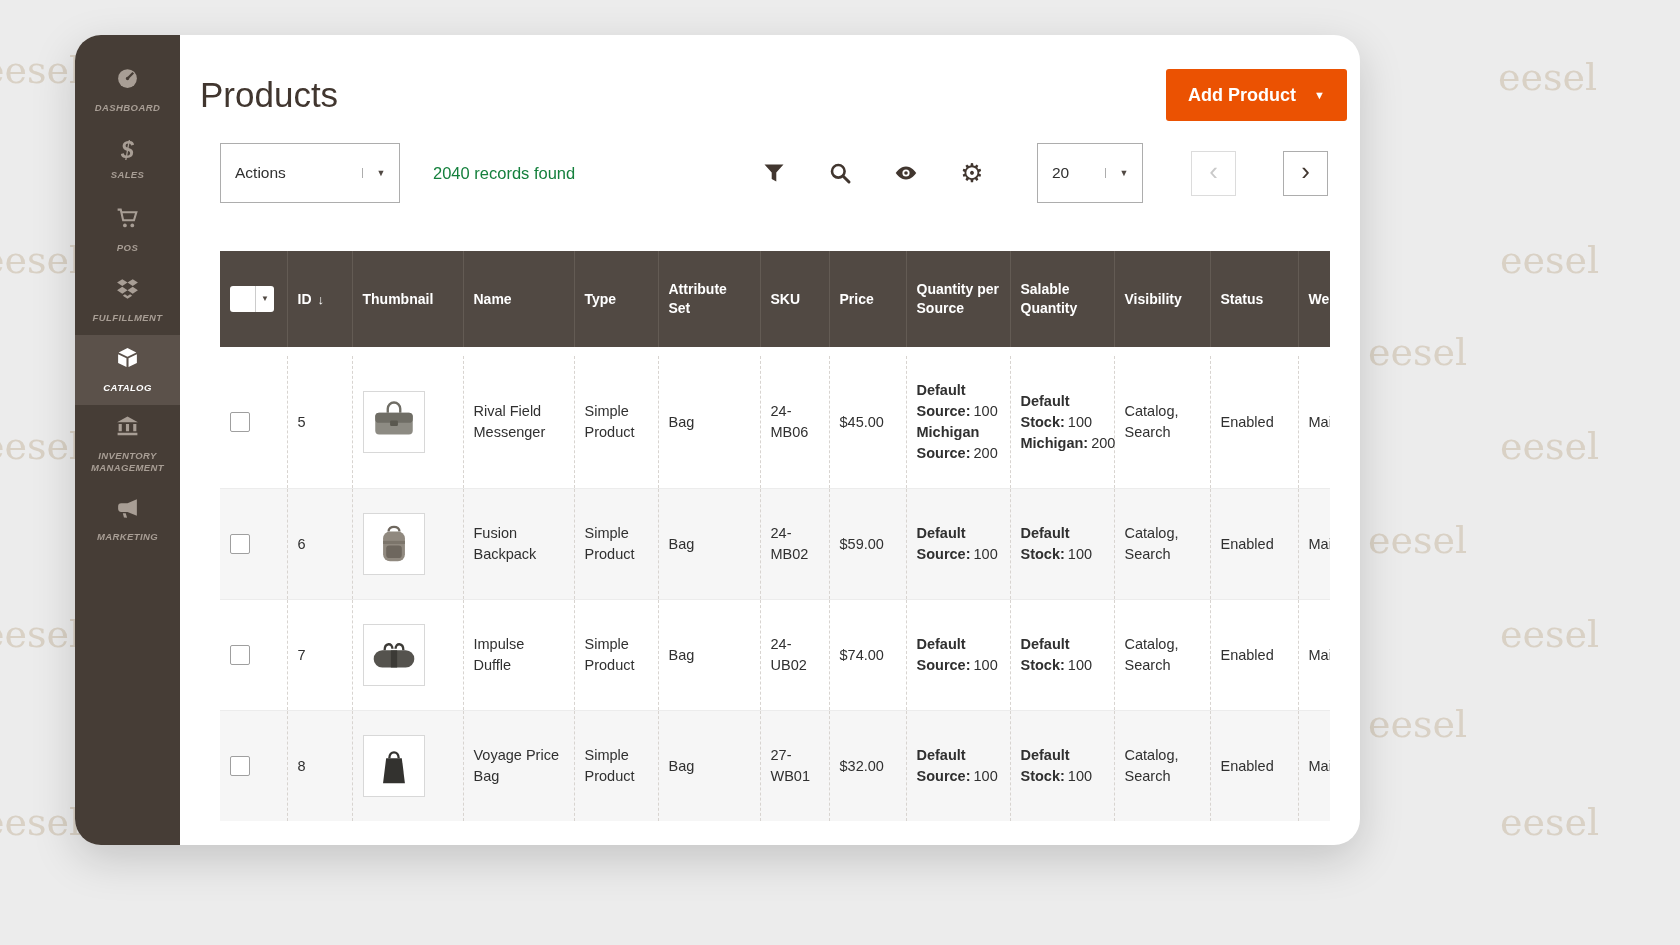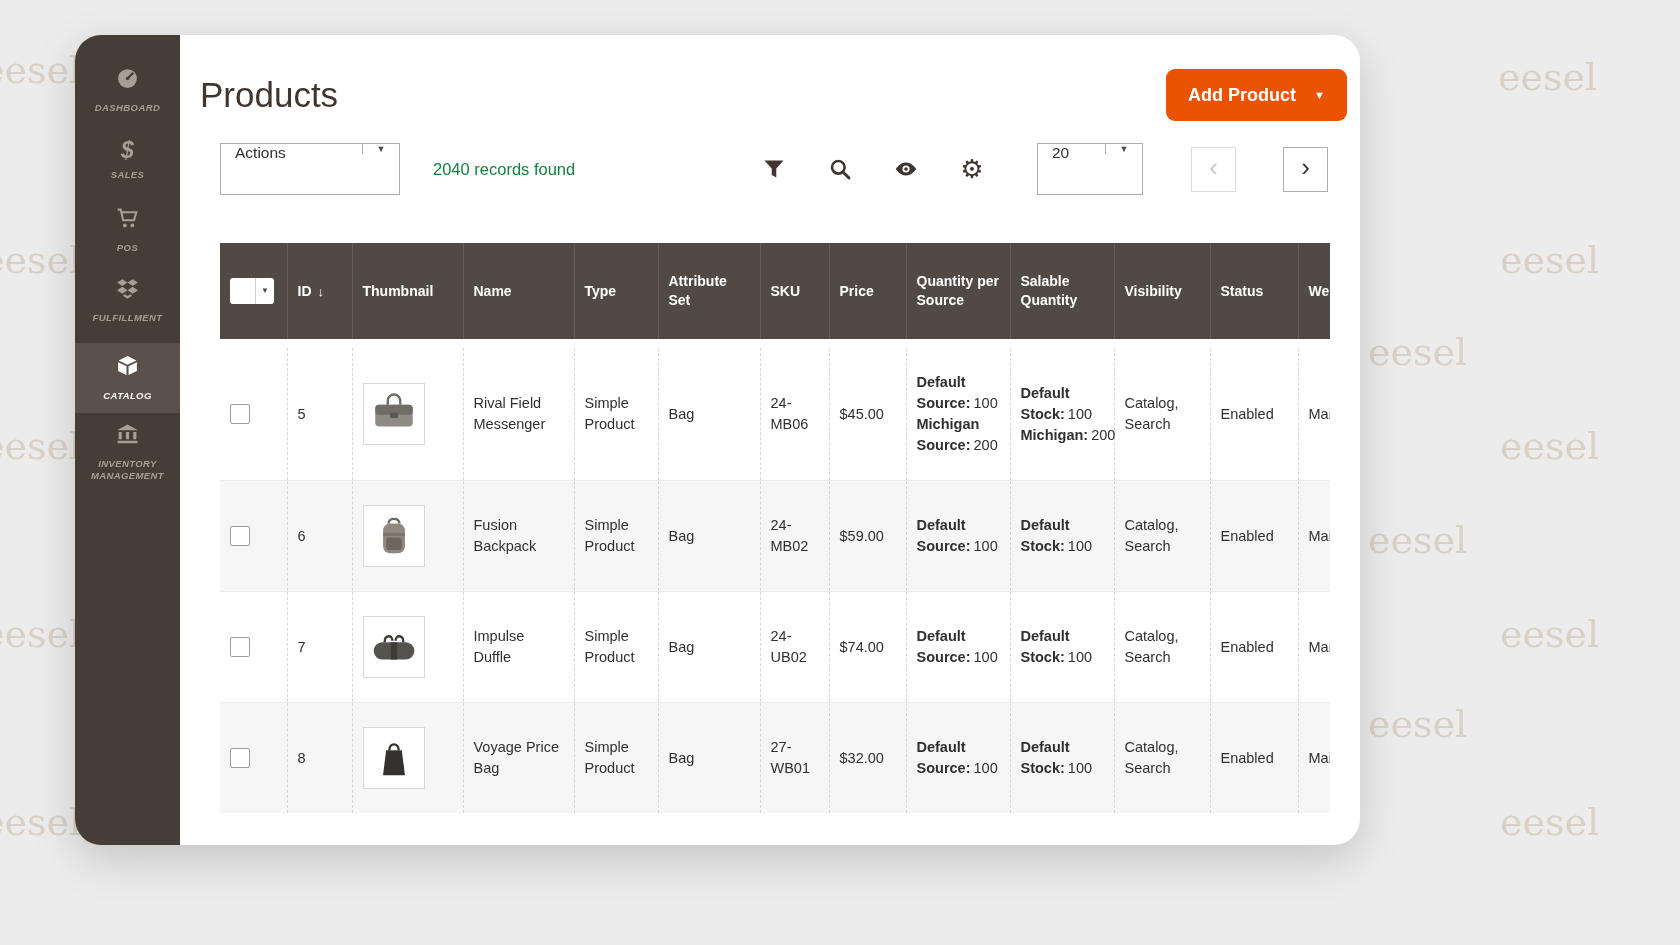--- a/index.html
+++ b/index.html
@@ -40,40 +40,40 @@
   }
   .nav-item {
     min-height:70px;
     display:flex; flex-direction:column; align-items:center; justify-content:center;
     gap:7px; padding:9px 3px;
     color:#a89e95; cursor:pointer; text-align:center;
   }
   .nav-item .lbl { font-size:9.5px; letter-spacing:.4px; line-height:1.3; font-weight:600; }
   .nav-item svg { width:25px; height:25px; fill:currentColor; }
   .nav-item .glyph { font-size:23px; font-weight:700; line-height:1; }
-  .nav-item.active { background:#5b514a; color:#fff;margin-top:8px; }
+  .nav-item.active { background:#5b514a; color:#fff; }
 
   
   .main { flex:1; min-width:0; padding-left:20px; display:flex; flex-direction:column;margin-top:8px; }
 
   .page-header { display:flex; align-items:center; justify-content:space-between; padding:26px 13px 0 0; }
   .page-title { font-size:35px; font-weight:400; color:#41362f; }
   .add-btn {
     background:var(--accent,#eb5202); color:#fff;
-    border:none; border-radius:9px; height:52px; padding:0 22px;
+    border:none; border-radius:3px; height:52px; padding:0 22px;
     font-family:inherit; font-size:18px; font-weight:700;
     display:flex; align-items:center; gap:18px; cursor:pointer;
   }
   .add-btn .caret { font-size:11px; line-height:1; }
 
   
   .toolbar { display:flex; align-items:center; margin:22px 32px 0 20px; }
   .select {
-    height:52px; background:#fff; border:1px solid #adadad;
-    display:flex; align-items:flex-start; cursor:pointer;
+    height:60px; background:#fff; border:1px solid #adadad;
+    display:flex; align-items:center; cursor:pointer;
   }
   .select .sel-label { padding:0 14px; font-size:15.5px; color:#303030; display:flex; align-items:center; flex:1; }
   .select .sel-caret {
     width:37px; border-left:1px solid #adadad;
     display:flex; align-items:center; justify-content:center;
     font-size:9px; color:#514943;
   }
   .select.actions { width:180px; }
   .select.perpage { width:106px; margin-left:52px; }
   .select.perpage .sel-label { justify-content:flex-start; }
@@ -188,20 +188,28 @@
       </span>
       <span class="lbl">CATALOG</span>
     </div>
     <div class="nav-item">
       <span>
         <svg viewBox="0 0 24 24">
             <path d="M12 2.5 2 8h20zM3.5 9.5h3v7h-3zM10.5 9.5h3v7h-3zM17.5 9.5h3v7h-3zM2.5 18h19v2.5h-19z"></path>
           </svg>
       </span>
       <span class="lbl">INVENTORY MANAGEMENT</span>
+    </div>
+    <div class="nav-item">
+      <span>
+        <svg viewBox="0 0 24 24">
+            <path d="M21 4v16l-9-3.8H6a3 3 0 0 1-3-3v-2.4a3 3 0 0 1 3-3h6zM7.5 17.5l1.1 4.2 3 .1-1.3-4.3z"></path>
+          </svg>
+      </span>
+      <span class="lbl">MARKETING</span>
     </div>
   </aside>
 
   <main class="main">
 
     <header class="page-header">
       <h1 class="page-title">Products</h1>
       <button class="add-btn">
         <span>Add Product</span>
         <span class="caret">▼</span>

